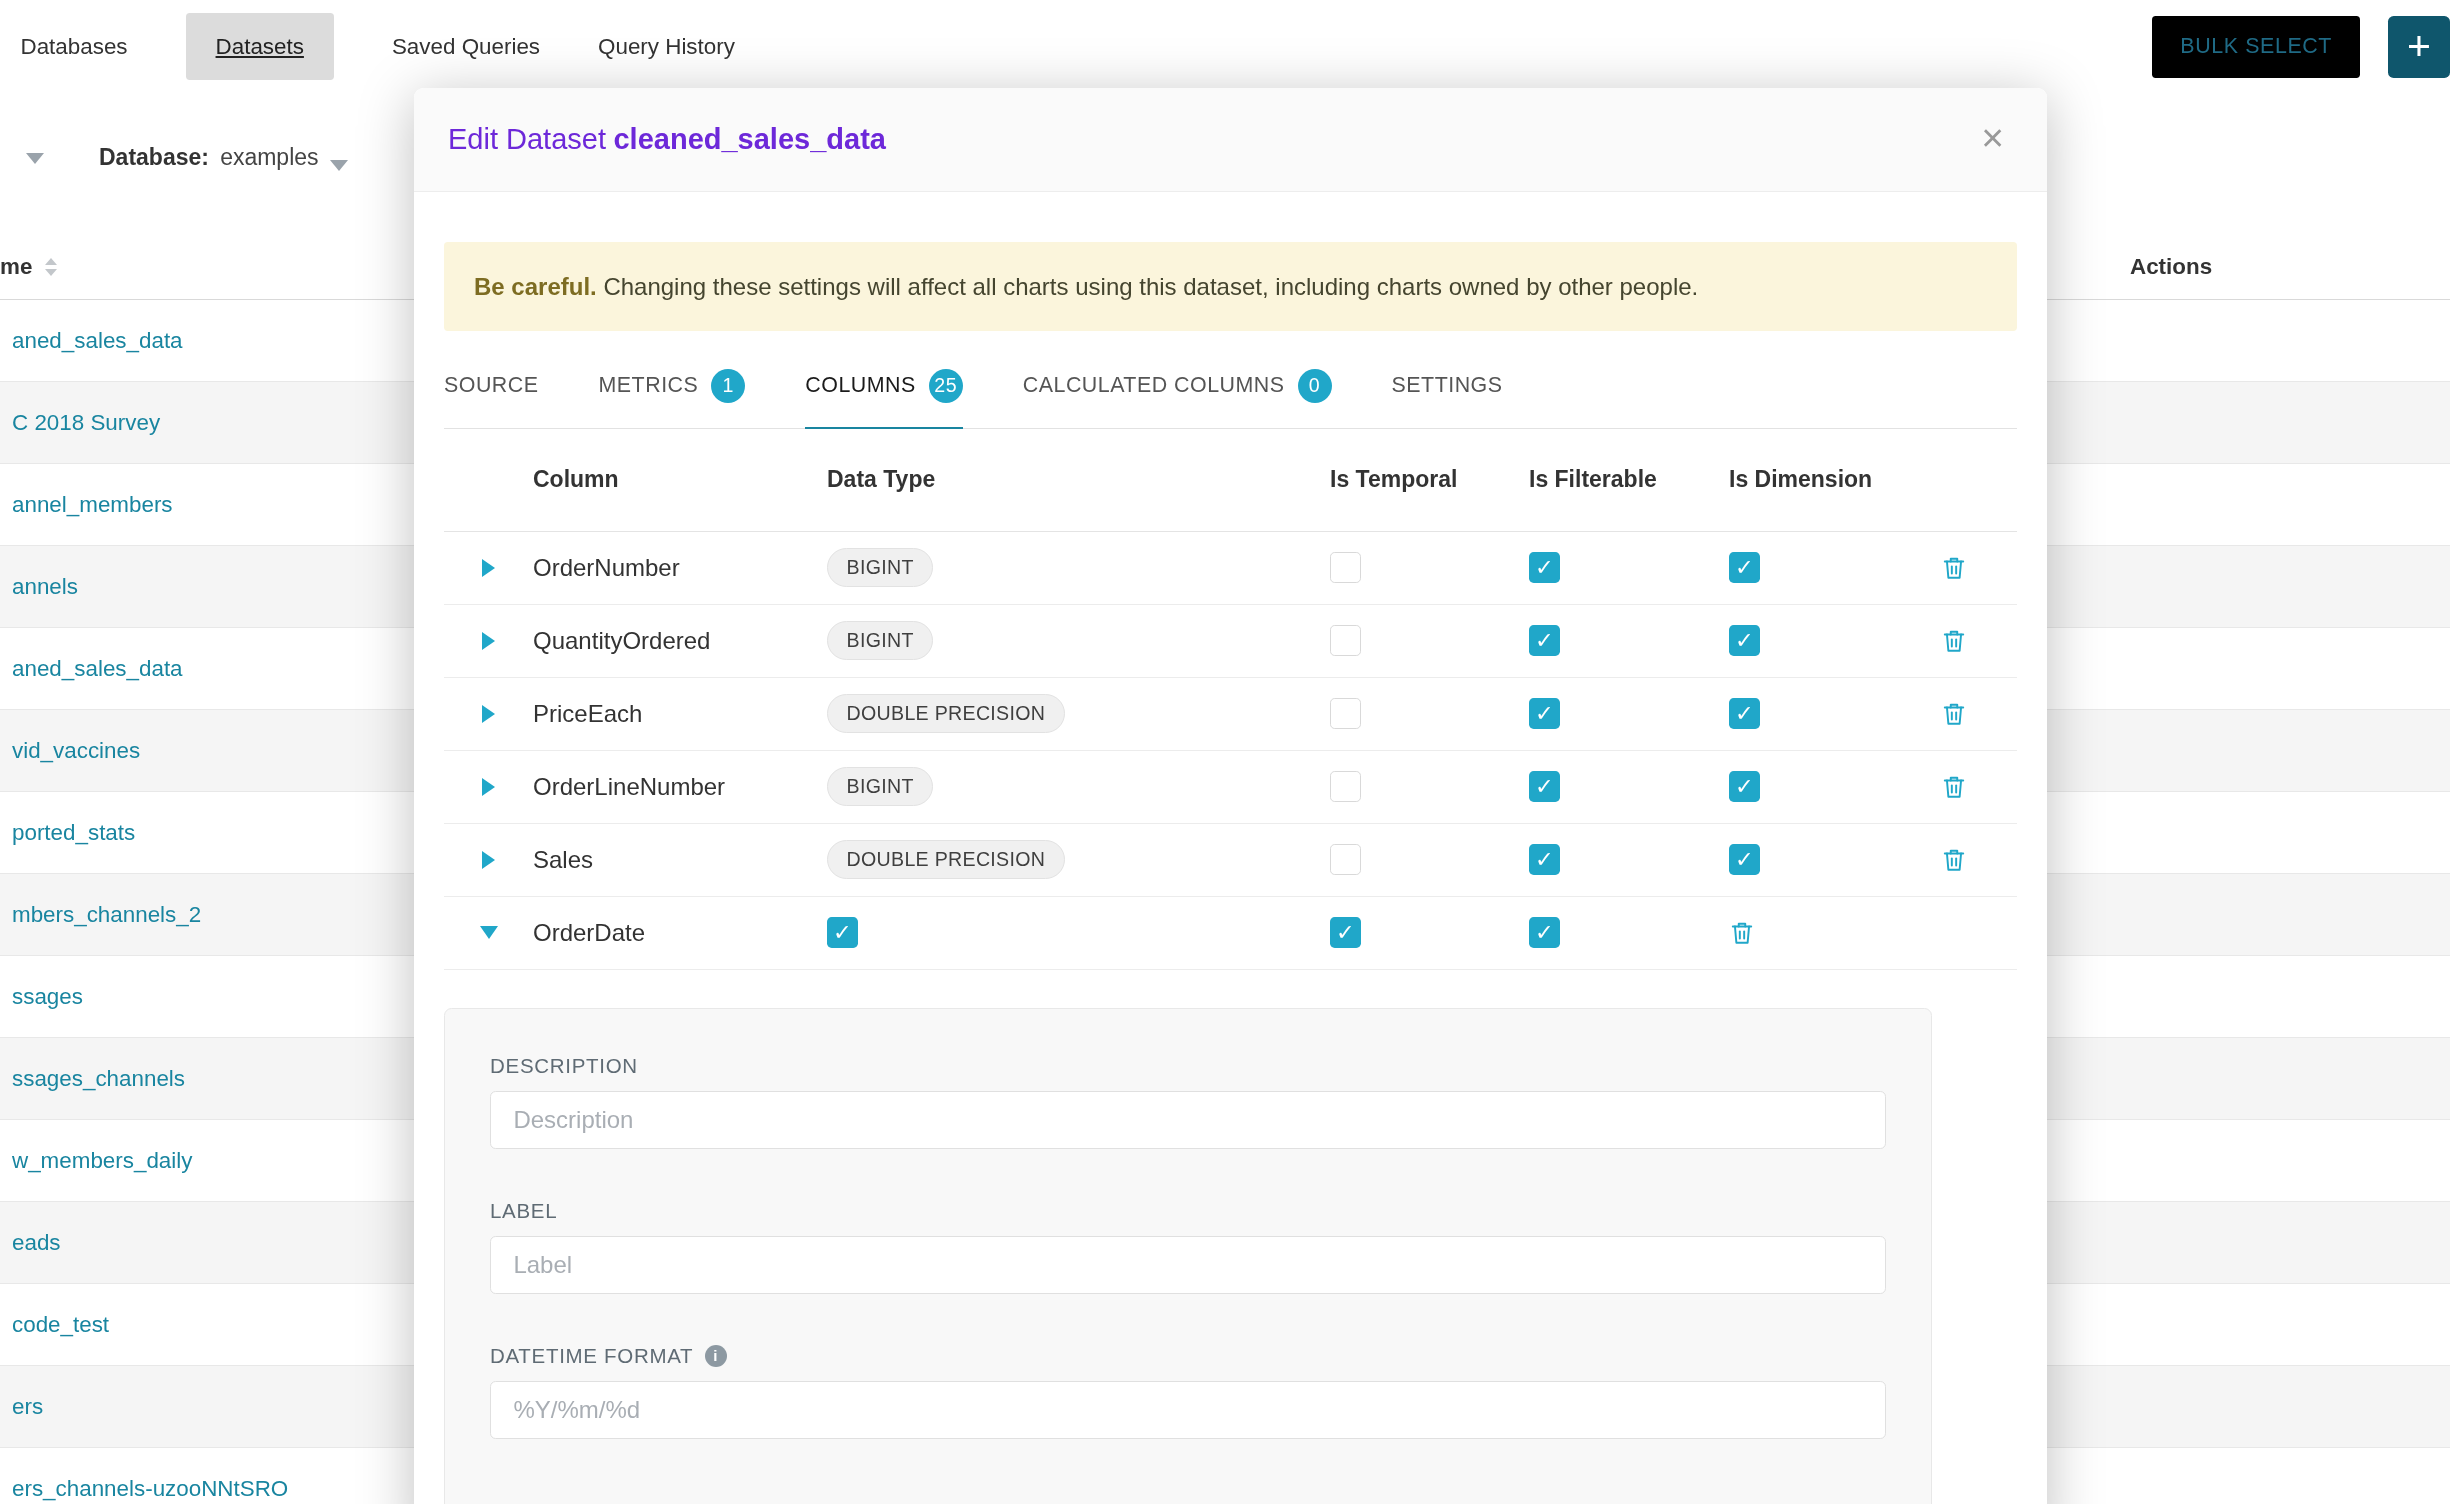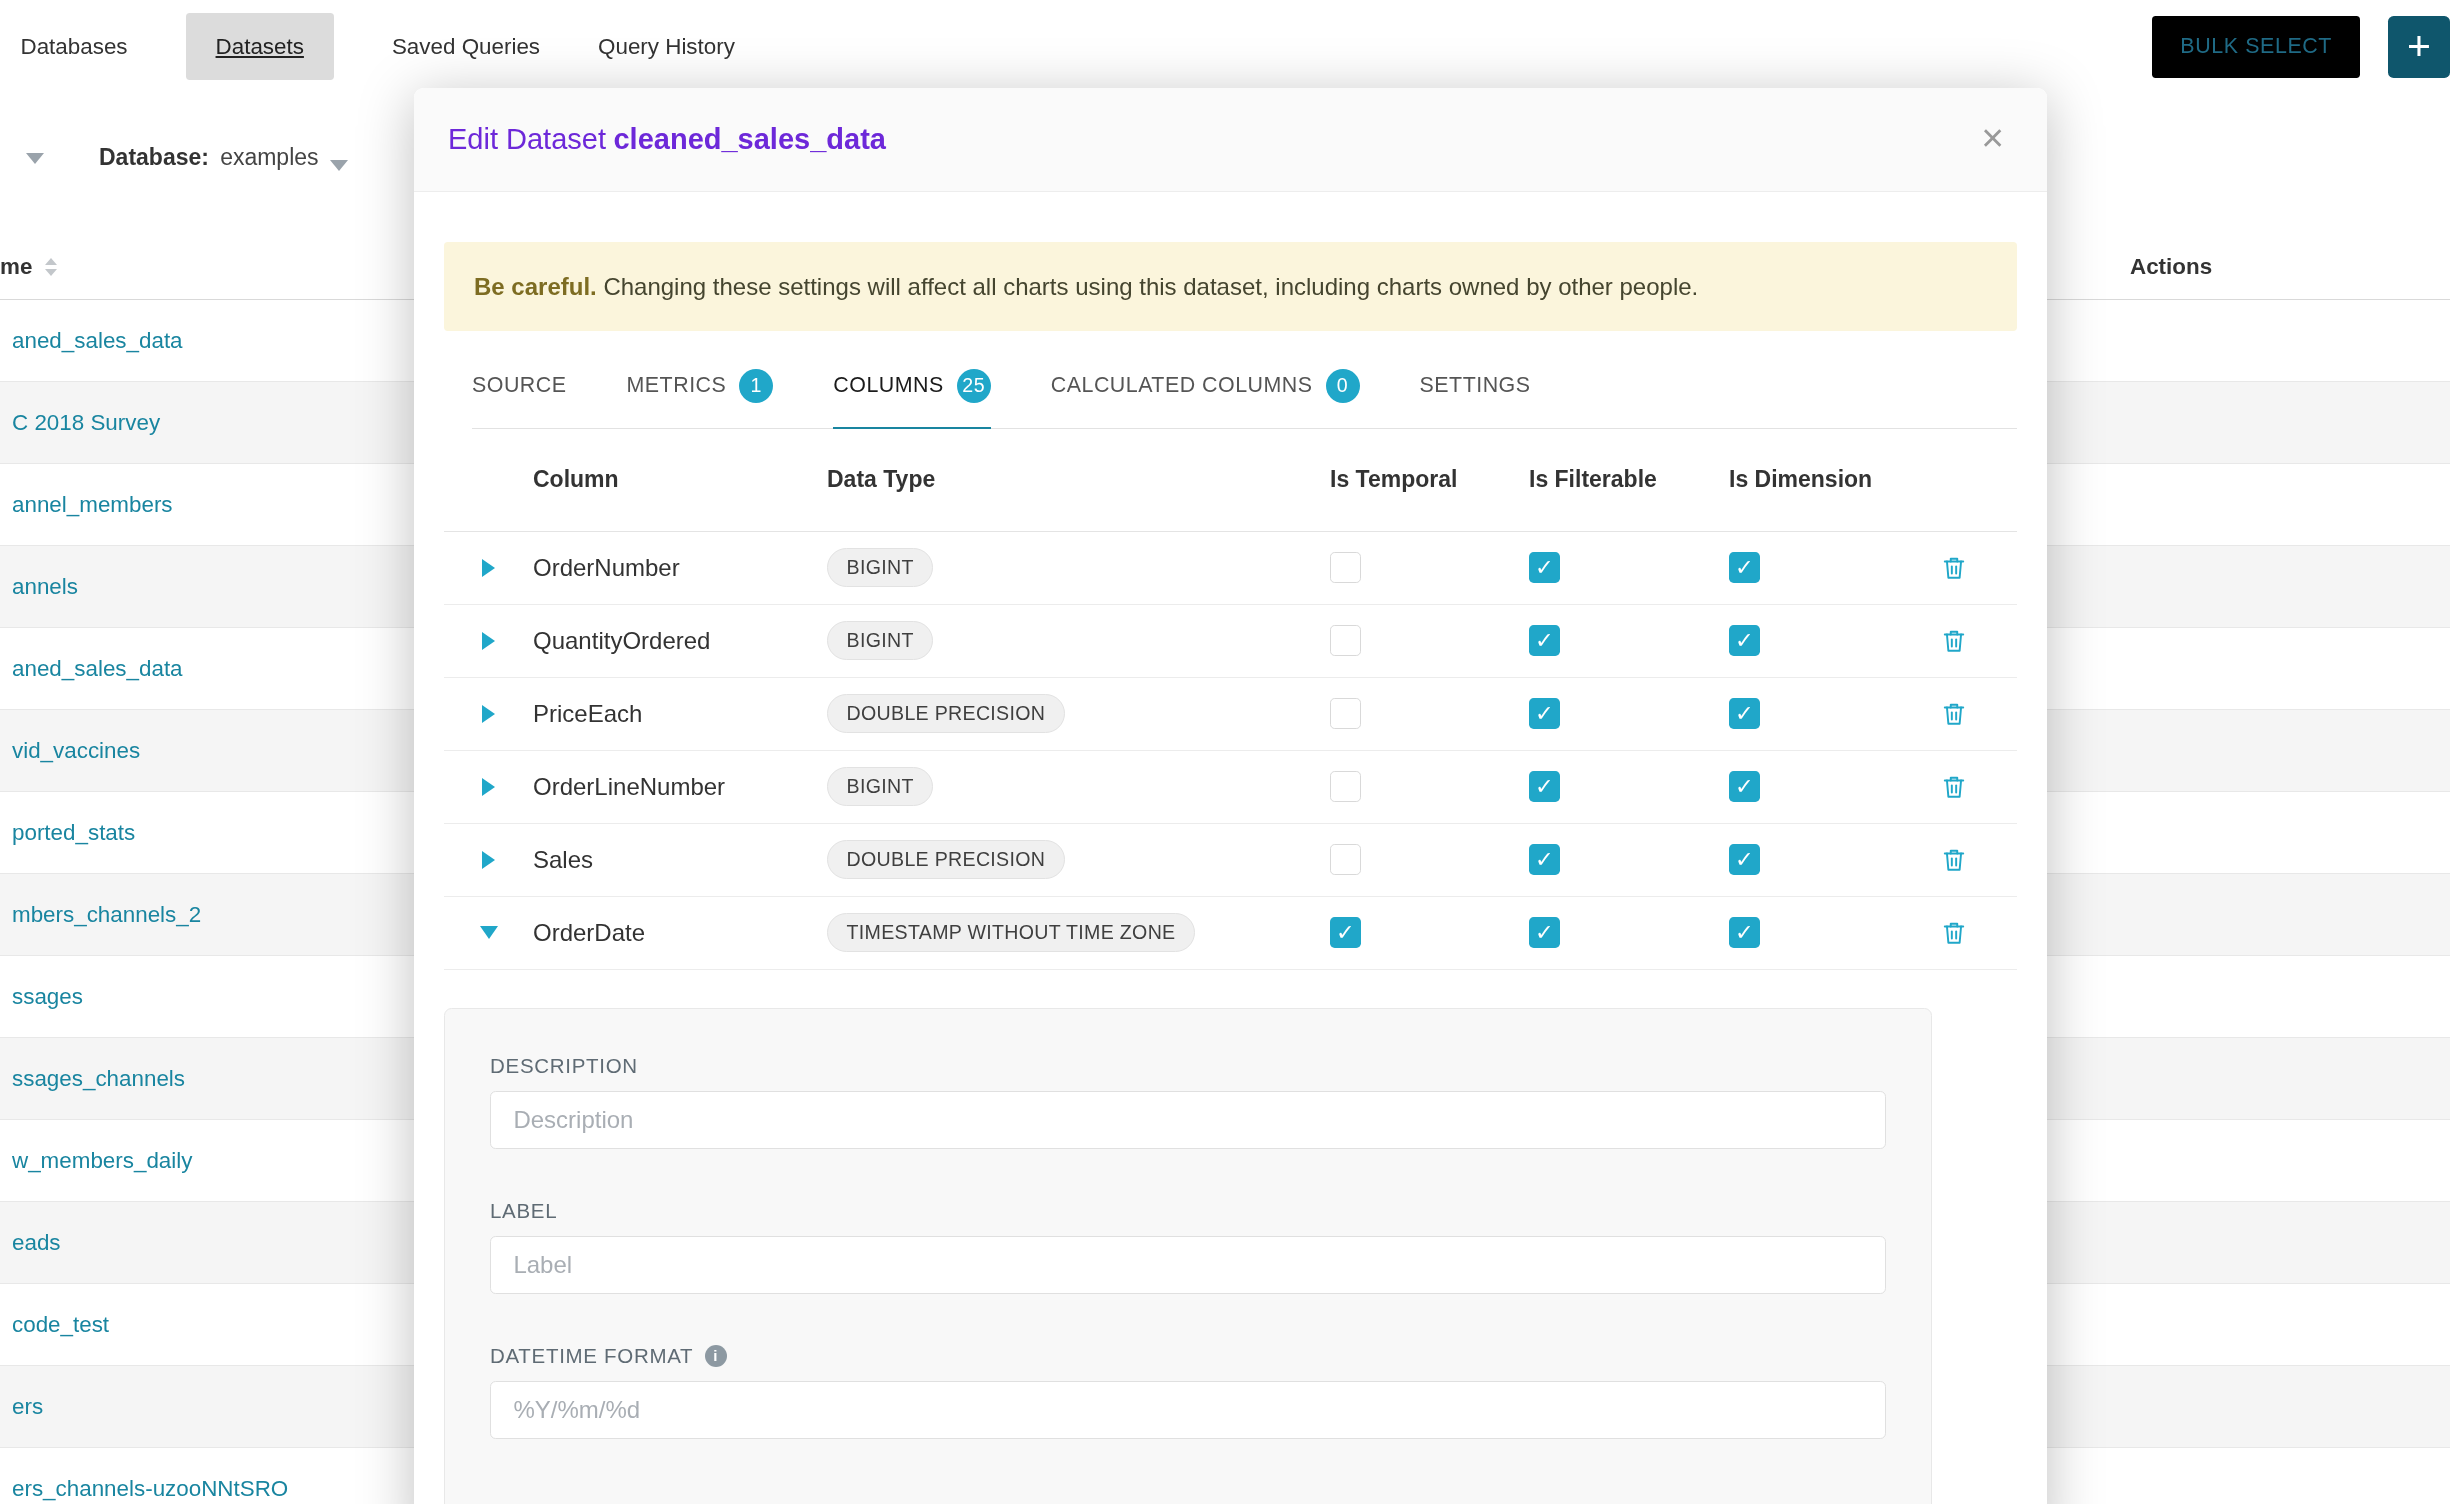--- a/index.html
+++ b/index.html
@@ -41,21 +41,21 @@
   .modal { position:absolute; left:414px; top:88px; width:1633px; height:1454px; background:#fff; border-radius:9.3px; box-shadow:0 9.3px 56px rgba(0,0,0,0.25); z-index:10; overflow:hidden; }
   .modal-header { height:104px; background:#fafafa; border-bottom:0.9px solid #ededed; display:flex; align-items:center; padding:0 34px; position:relative; border-radius:9.3px 9.3px 0 0; }
   .modal-title { font-size:29px; color:#6d28d9; }
   .modal-title b { font-weight:700; margin-left:7.5px; }
   .modal-close { position:absolute; right:43px; top:30px; font-size:39px; color:#999; line-height:1; cursor:pointer; }
   .modal-body { padding:0 30px; }
 
   .warning { margin-top:50px; background:#fbf5dc; border-radius:3.7px; min-height:89px; display:flex; align-items:center; padding:0 30px; font-size:24px; color:#45452f; }
   .warning b { color:#7d6c22; font-weight:700; }
 
-  .tabs { display:flex; gap:60px; border-bottom:0.9px solid #e2e2e2; margin-top:5.6px;margin-left:28px; }
+  .tabs { display:flex; gap:60px; border-bottom:0.9px solid #e2e2e2; margin-top:5.6px; }
   .tab { display:flex; align-items:center; gap:13px; padding:32px 0 24px; font-size:21.4px; color:#555; letter-spacing:0.5px; font-weight:500; cursor:pointer; border-bottom:2.8px solid transparent; margin-bottom:-0.9px; white-space:nowrap; }
   .tab.active { color:#1b1b1b; border-bottom-color:#1985a0; }
   .badge { min-width:34px; height:34px; border-radius:17.7px; background:#20a7c9; color:#fff; font-size:19.6px; display:flex; align-items:center; justify-content:center; padding:0 5.6px; }
 
   .cols-head, .col-row { display:grid; grid-template-columns:89px 294px 503px 199px 200px 212px 78px; align-items:center; }
   .cols-head { height:103px; border-bottom:0.9px solid #e4e4e4; font-weight:700; font-size:23px; color:#333; }
   .col-row { height:73px; border-bottom:0.9px solid #ececec; font-size:24px; color:#333; }
   .expander { display:flex; justify-content:center; cursor:pointer; }
   .tri-right { display:block; width:0; height:0; border-top:9.3px solid transparent; border-bottom:9.3px solid transparent; border-left:13px solid #20a7c9; }
   .tri-down { display:block; width:0; height:0; border-left:9.3px solid transparent; border-right:9.3px solid transparent; border-top:13px solid #20a7c9; }
@@ -343,21 +343,20 @@
                     <path d="M14 10.5V17"></path>
                   </svg>
                 </span>
               </div>
             </div>
             <div class="col-row">
               <div class="expander">
                 <i class="tri-down"></i>
               </div>
               <div>OrderDate</div>
-              <div><span class="pill">TIMESTAMP WITHOUT TIME ZONE</span></div>
               <div class="cb-cell">
                 <div class="cb checked">✓</div>
               </div>
               <div class="cb-cell">
                 <div class="cb checked">✓</div>
               </div>
               <div class="cb-cell">
                 <div class="cb checked">✓</div>
               </div>
               <div class="trash-cell">

